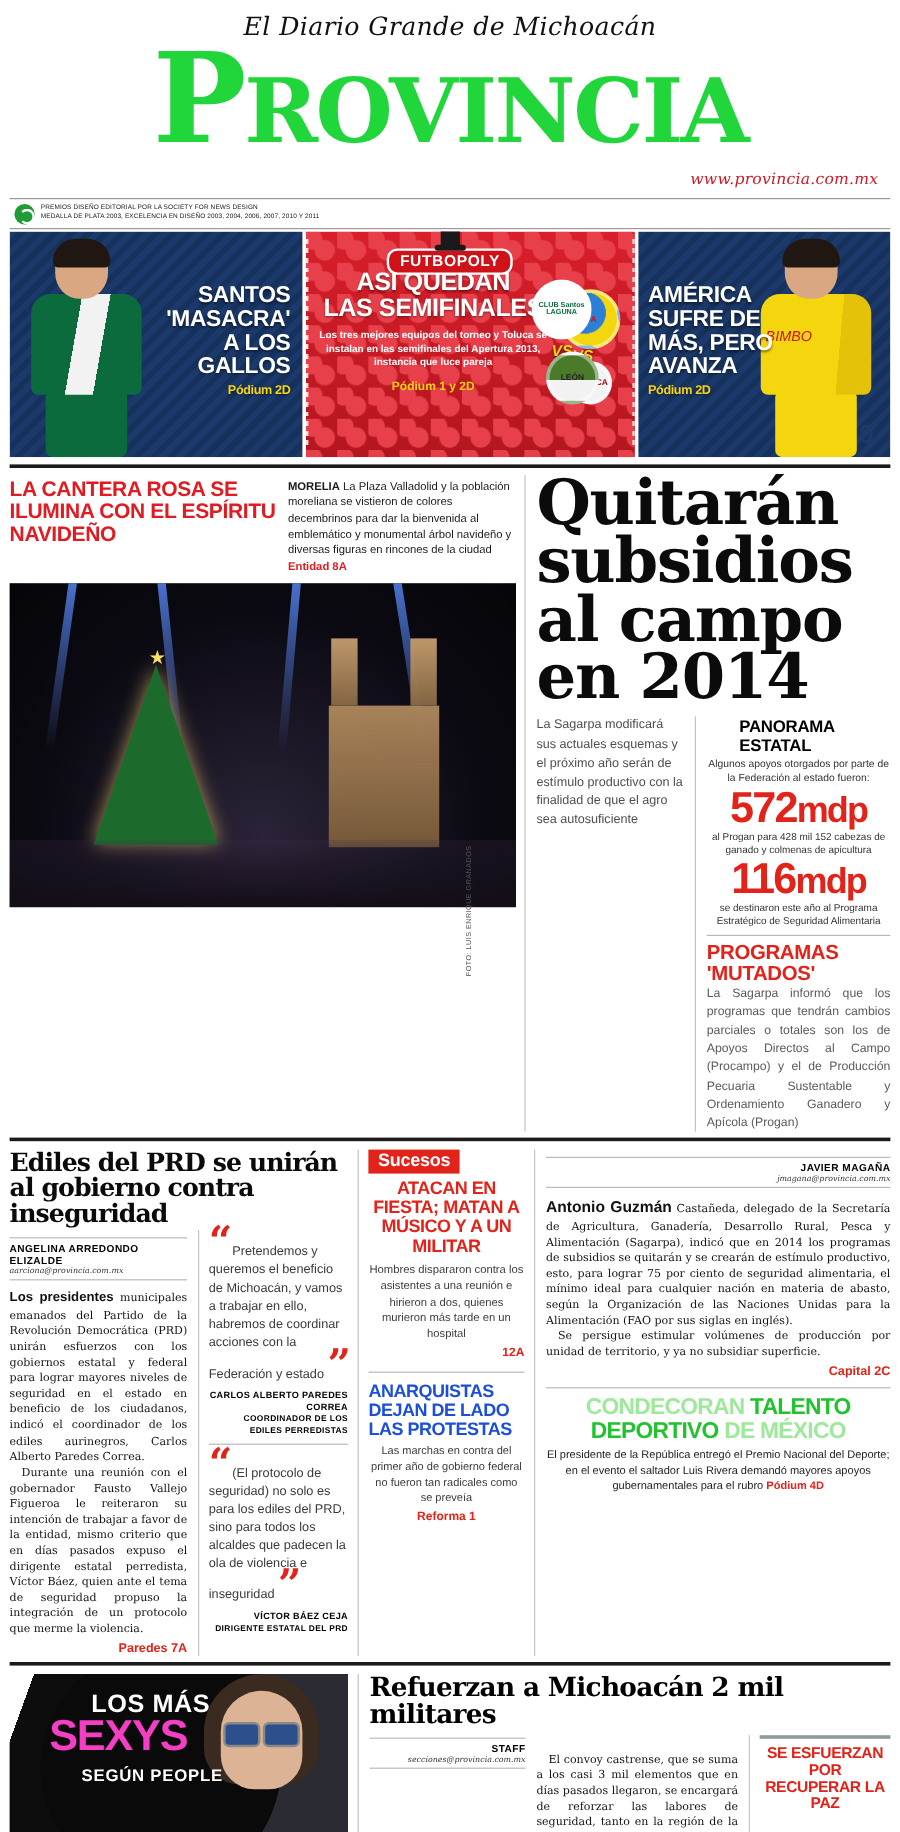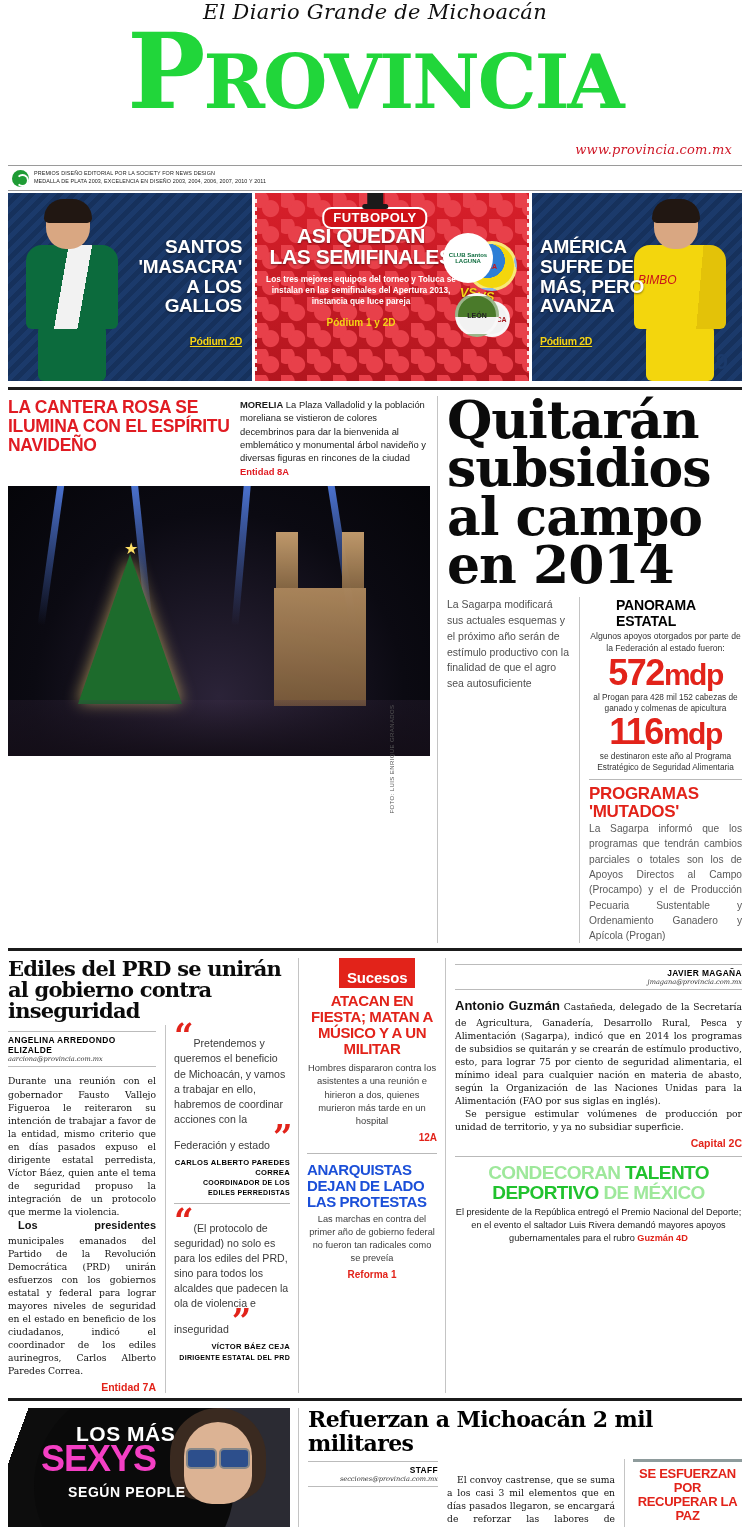--- a/index.html
+++ b/index.html
@@ -14,20 +14,21 @@
   .page { width: 750px; height: 1527px; position: relative; background:#fff; padding: 0 8px; }
 
   
   .masthead { position: relative; height: 165px; }
   .tagline {
     text-align: center;
     font-family: "DejaVu Serif", serif;
     font-style: italic;
     font-size: 21px;
     letter-spacing: .3px;
+    padding-top: 10px;
     color: #111;
   }
   .logo {
     text-align: center;
     font-family: "DejaVu Serif", serif;
     font-weight: bold;
     font-size: 104px;
     line-height: .88;
     color: #21d63a;
     letter-spacing: -2px;
@@ -130,21 +131,21 @@
   .sp-left .sp-text {
     right: 10px; top: 44px; text-align: right;
     font-weight: bold; font-size: 19px; line-height: 1.04;
     letter-spacing: -.3px; text-shadow: 0 1px 2px rgba(0,0,0,.5);
   }
   .sp-right .sp-text {
     left: 8px; top: 44px; text-align: left;
     font-weight: bold; font-size: 19px; line-height: 1.04;
     letter-spacing: -.3px; text-shadow: 0 1px 2px rgba(0,0,0,.5);
   }
-  .podium { color: #f5d416; font-weight: bold; font-size: 10.5px; margin-top: 20px; text-decoration: underline; }
+  .podium { color: #f5d416; font-weight: bold; font-size: 10.5px; margin-top: 4px; }
 
   .futbopoly {
     position: absolute; left: 50%; transform: translateX(-50%);
     top: -2px; z-index: 5; text-align: center;
   }
   .hat {
     width: 26px; height: 20px; margin: 0 auto -4px; position: relative;
   }
   .hat::before { content:""; position:absolute; left:5px; top:0; width:16px; height:14px; background:#1a1a1a; border-radius:2px 2px 0 0; }
   .hat::after { content:""; position:absolute; left:0; top:13px; width:26px; height:5px; background:#1a1a1a; border-radius:3px; }
@@ -274,21 +275,21 @@
   .body-serif p + p { text-indent: 10px; }
   .ref-red { color:#e2231a; font-weight:bold; font-size: 10.5px; }
 
   .quotebox { font-size: 10.6px; line-height: 1.42; color:#3a3a3a; position: relative; }
   .qmark { color:#e2231a; font-weight:bold; font-size: 34px; line-height:.6; font-family:"DejaVu Serif", serif; letter-spacing:-3px;}
   .qattr { text-align:right; font-size:7.6px; font-weight:bold; letter-spacing:.3px; line-height:1.35; margin-top:5px;}
   .qattr .role { font-size: 7px; }
 
   .sucesos-tag {
     background:#e2231a; color:#fff; font-size:15px; font-weight:bold;
-    padding:11px 8px 2px; display:inline-block; letter-spacing:-.2px;margin-left:32px;
+    padding:1px 8px 2px; display:inline-block; letter-spacing:-.2px;
   }
   .suc-head { color:#e2231a; font-weight:bold; font-size:15px; line-height:1.06; text-align:center; letter-spacing:-.4px; margin-top:5px;}
   .suc-body { font-size:9.4px; line-height:1.42; text-align:center; color:#3c3c3c; margin-top:4px;}
   .suc-ref { color:#e2231a; font-weight:bold; font-size:10px; text-align:right; margin-top:4px;}
   .anar-head { color:#1b4fd8; font-weight:bold; font-size:15px; line-height:1.06; text-align:left; letter-spacing:-.4px;}
   .anar-body { font-size:9.2px; line-height:1.4; text-align:center; color:#3c3c3c; margin-top:4px;}
   .anar-ref { color:#e2231a; font-weight:bold; font-size:10px; text-align:center; margin-top:4px;}
 
   .cond {
     text-align:center; font-weight:bold; font-size: 19px; line-height:1.02;
@@ -460,24 +461,24 @@
   <div class="row2">
     <div class="r2-a">
       <div class="headline-serif h-second">Ediles del PRD se unirán al gobierno contra inseguridad</div>
       <div style="display:flex;gap:9px;margin-top:4px">
         <div style="flex:0 0 148px">
           <div class="byline-box">
             <div class="byline">ANGELINA ARREDONDO ELIZALDE</div>
             <div class="bymail">aarciona@provincia.com.mx</div>
           </div>
           <div class="body-serif">
+            <p><span class="drop">Los presidentes</span> <span>municipales emanados del Partido de la Revolución Democrática (PRD) unirán esfuerzos con los gobiernos estatal y federal para lograr mayores niveles de seguridad en el estado en beneficio de los ciudadanos, indicó el coordinador de los ediles aurinegros, Carlos Alberto Paredes Correa.</span></p>
             <p>Durante una reunión con el gobernador Fausto Vallejo Figueroa le reiteraron su intención de trabajar a favor de la entidad, mismo criterio que en días pasados expuso el dirigente estatal perredista, Víctor Báez, quien ante el tema de seguridad propuso la integración de un protocolo que merme la violencia.</p>
-            <p><span class="drop">Los presidentes</span> <span>municipales emanados del Partido de la Revolución Democrática (PRD) unirán esfuerzos con los gobiernos estatal y federal para lograr mayores niveles de seguridad en el estado en beneficio de los ciudadanos, indicó el coordinador de los ediles aurinegros, Carlos Alberto Paredes Correa.</span></p>
-          </div>
-          <div class="ref-red" style="text-align:right;margin-top:4px">Entidad 7A</div>
+          </div>
+          <div class="ref-red" style="text-align:right;margin-top:4px">Paredes 7A</div>
         </div>
         <div style="flex:1 1 auto;border-left:1px solid #c4c4c4;padding-left:8px">
           <div class="quotebox">
             <span class="qmark">“</span>
             <span>Pretendemos y queremos el beneficio de Michoacán, y vamos a trabajar en ello, habremos de coordinar acciones con la Federación y estado</span>
             <span class="qmark">”</span>
           </div>
           <div class="qattr">
             <div>CARLOS ALBERTO PAREDES CORREA</div>
             <div class="role">COORDINADOR DE LOS EDILES PERREDISTAS</div>
@@ -517,21 +518,21 @@
         <p>Se persigue estimular volúmenes de producción por unidad de territorio, y ya no subsidiar superficie.</p>
       </div>
       <div class="ref-red" style="text-align:right;margin-top:4px">Capital 2C</div>
       <div class="rule-thin" style="margin:7px 0 0"></div>
       <div class="cond">
         <span class="lt">CONDECORAN </span><span class="dk">TALENTO</span><br>
         <span class="dk">DEPORTIVO</span><span class="lt"> DE MÉXICO</span>
       </div>
       <div class="cond-sub">
         <span>El presidente de la República entregó el Premio Nacional del Deporte; en el evento el saltador Luis Rivera demandó mayores apoyos gubernamentales para el rubro</span>
-        <span class="ref">Guzmán 4D</span>
+        <span class="ref">Pódium 4D</span>
       </div>
     </div>
   </div>
 
   <div class="rule-thick" style="margin-top:5px"></div>
 
   <div class="row3">
     <div class="r3-a">
       <div class="depp">
         <div class="depp-circle"></div>

